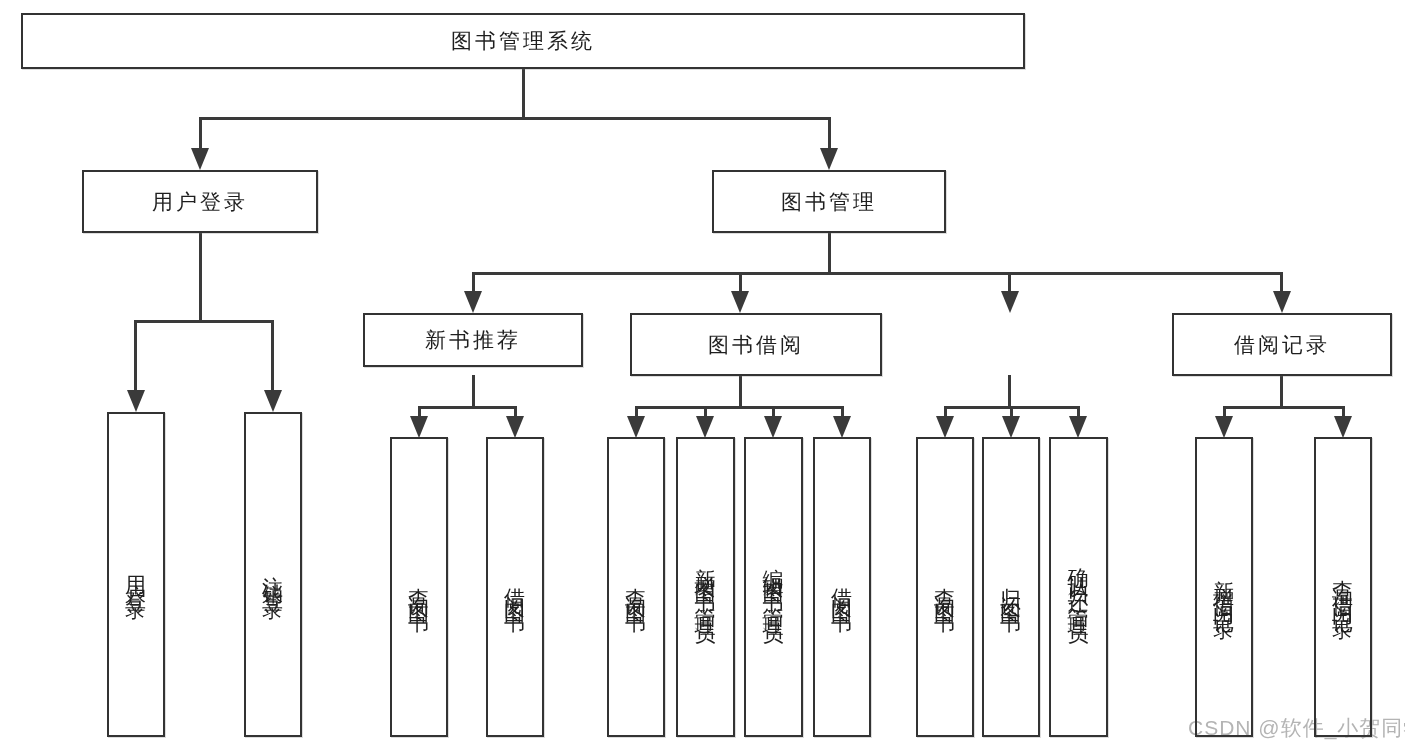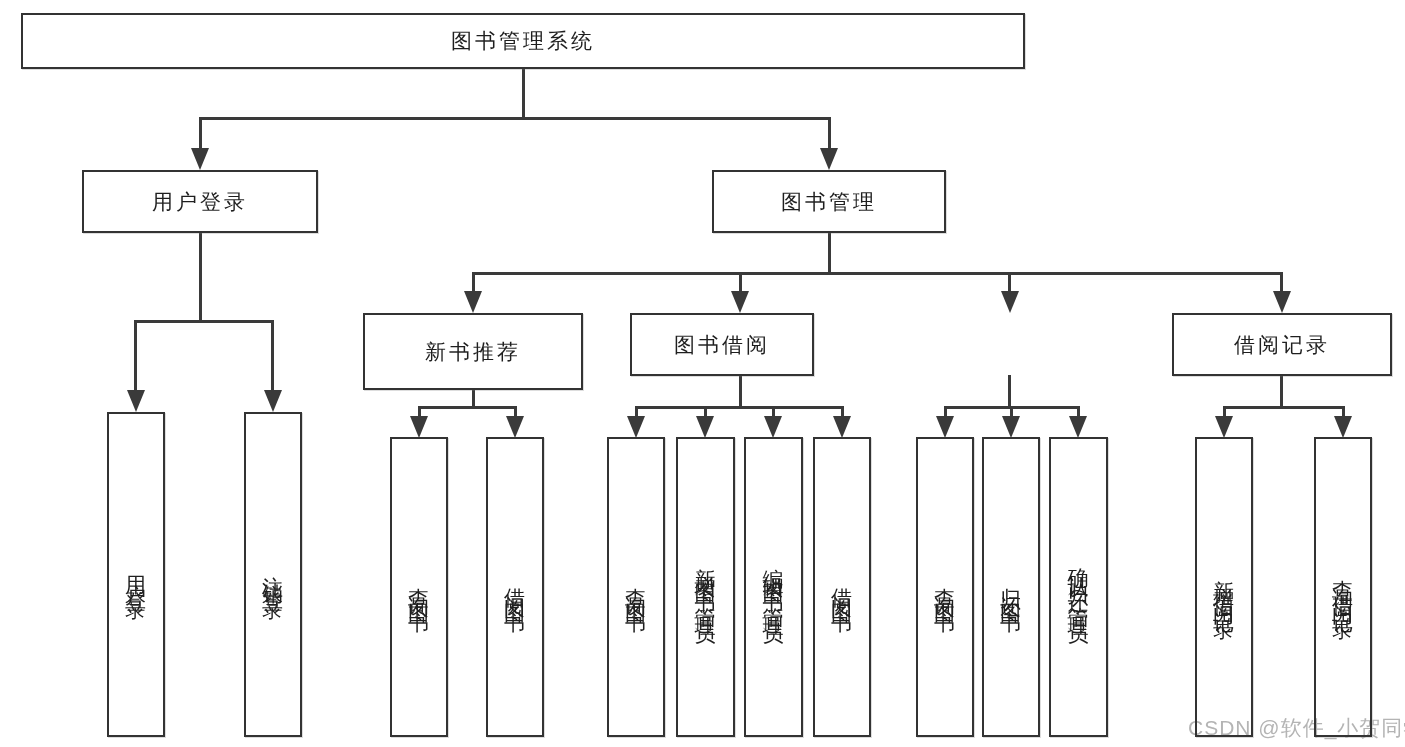--- a/index.html
+++ b/index.html
@@ -64,23 +64,23 @@
 <body>
 
 <div id="canvas">
 
   <div class="box h" style="left:21px;top:13px;width:1004px;height:56px;">图书管理系统</div>
 
   <div class="box h" style="left:82px;top:170px;width:236px;height:63px;">用户登录</div>
 
   <div class="box h" style="left:712px;top:170px;width:234px;height:63px;">图书管理</div>
 
-  <div class="box h" style="left:363px;top:313px;width:220px;height:77px;">新书推荐</div>
+  <div class="box h" style="left:363px;top:313px;width:220px;height:54px;">新书推荐</div>
 
-  <div class="box h" style="left:630px;top:313px;width:184px;height:63px;">图书借阅</div>
+  <div class="box h" style="left:630px;top:313px;width:252px;height:63px;">图书借阅</div>
 
 
   <div class="box h" style="left:1172px;top:313px;width:220px;height:63px;">借阅记录</div>
 
   <div class="box v" style="left:107px;top:412px;width:58px;height:325px;">用户登录</div>
 
   <div class="box v" style="left:244px;top:412px;width:58px;height:325px;">注销登录</div>
 
   <div class="box v" style="left:390px;top:437px;width:58px;height:300px;">查询图书</div>
 

